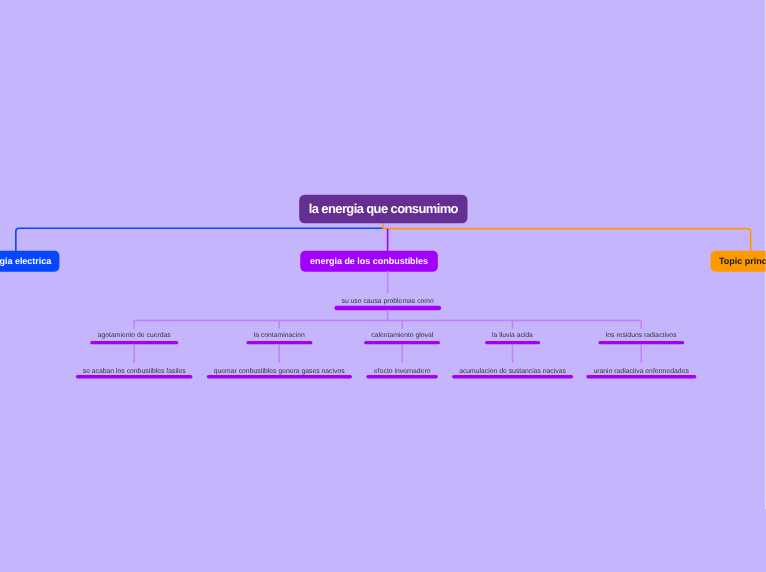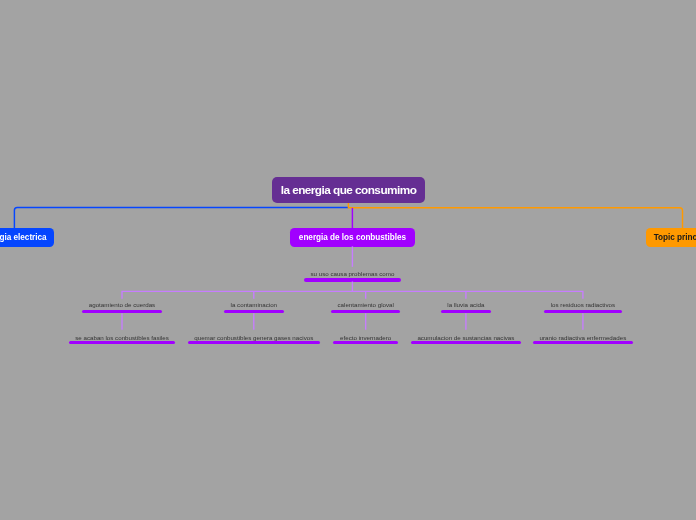--- a/index.html
+++ b/index.html
@@ -1,19 +1,19 @@
 <!DOCTYPE html>
 <html><head>
 <meta charset="utf-8">
 <style>
   html,body{margin:0;padding:0;background:#ffffff;}
   body{width:696px;height:520px;overflow:hidden;
        font-family:"Liberation Sans",sans-serif;
        -webkit-font-smoothing:antialiased;}
-  #canvas{position:relative;width:696px;height:520px;background:#a3a3a3;}
+  #canvas{position:relative;width:696px;height:520px;background:#c4b5fd;}
 
   .node{position:absolute;box-sizing:border-box;display:flex;align-items:center;
         justify-content:center;white-space:nowrap;overflow:visible;}
 
   .root{background:#652E93;color:#ffffff;border-radius:5px;font-weight:bold;
         font-size:11.8px;letter-spacing:-0.55px;}
   .branch{border-radius:4.5px;font-weight:bold;font-size:8.2px;letter-spacing:-0.02px;padding-top:1px;}
 
   .topic-label{position:absolute;white-space:nowrap;color:#333333;font-size:6.2px;
                text-align:center;line-height:7px;}
@@ -26,21 +26,21 @@
 
   <svg style="position:absolute;left:0;top:0;width:696px;height:520px;overflow:visible;pointer-events:none;" width="696" height="520" viewBox="0 0 696 520">
     <path d="M348.6 207.45 L17.2 207.45 A2.8 2.8 0 0 0 14.4 210.25 L14.4 228.6" fill="none" stroke="#0546ff" stroke-width="1.45" stroke-linecap="butt"></path>
     <path d="M348.4 202.6 L348.4 207.8 L679.7 207.8 A2.8 2.8 0 0 1 682.5 210.6 L682.5 228.6" fill="none" stroke="#ff9900" stroke-width="1.45" stroke-linecap="butt"></path>
   </svg>
 
   <div class="node root" style="left:272px;top:177px;width:153px;height:26px;">la energia que consumimo</div>
 
   <div class="node branch" style="left:-25.1px;top:228px;width:79.1px;height:18.5px;background:#0546ff;color:#fff;">energia electrica</div>
 
-  <div class="node branch" style="left:290px;top:228px;width:125px;height:18.5px;background:#a100ff;color:#fff;">energia de los conbustibles</div>
+  <div class="node branch" style="left:273px;top:228px;width:125px;height:18.5px;background:#a100ff;color:#fff;">energia de los conbustibles</div>
 
   <div class="node branch" style="left:646.3px;top:228px;width:72.1px;height:18.5px;background:#ff9900;color:#1a1a1a;">Topic principal</div>
 
   <div class="topic-label" id="connector-label" style="top: 270px; left: 310.439px; width: 83.9219px;">su uso causa problemas como</div>
   <div class="bar" id="connector-bar" style="top: 278.2px; height: 3.5px; left: 303.839px; width: 97.1219px;"></div>
 
   <svg style="position:absolute;left:0;top:0;width:696px;height:520px;overflow:visible;pointer-events:none;" width="696" height="520" viewBox="0 0 696 520">
     <path d="M352.4 207.9 L352.4 228.3" stroke="#a100ff" stroke-width="1.45" fill="none"></path>
     <path d="M352.4 246.3 L352.4 266.8" stroke="#c77dff" stroke-width="1.4" fill="none"></path>
     <path d="M352.4 281.5 L352.4 291.3" stroke="#c77dff" stroke-width="1.4" fill="none"></path>

